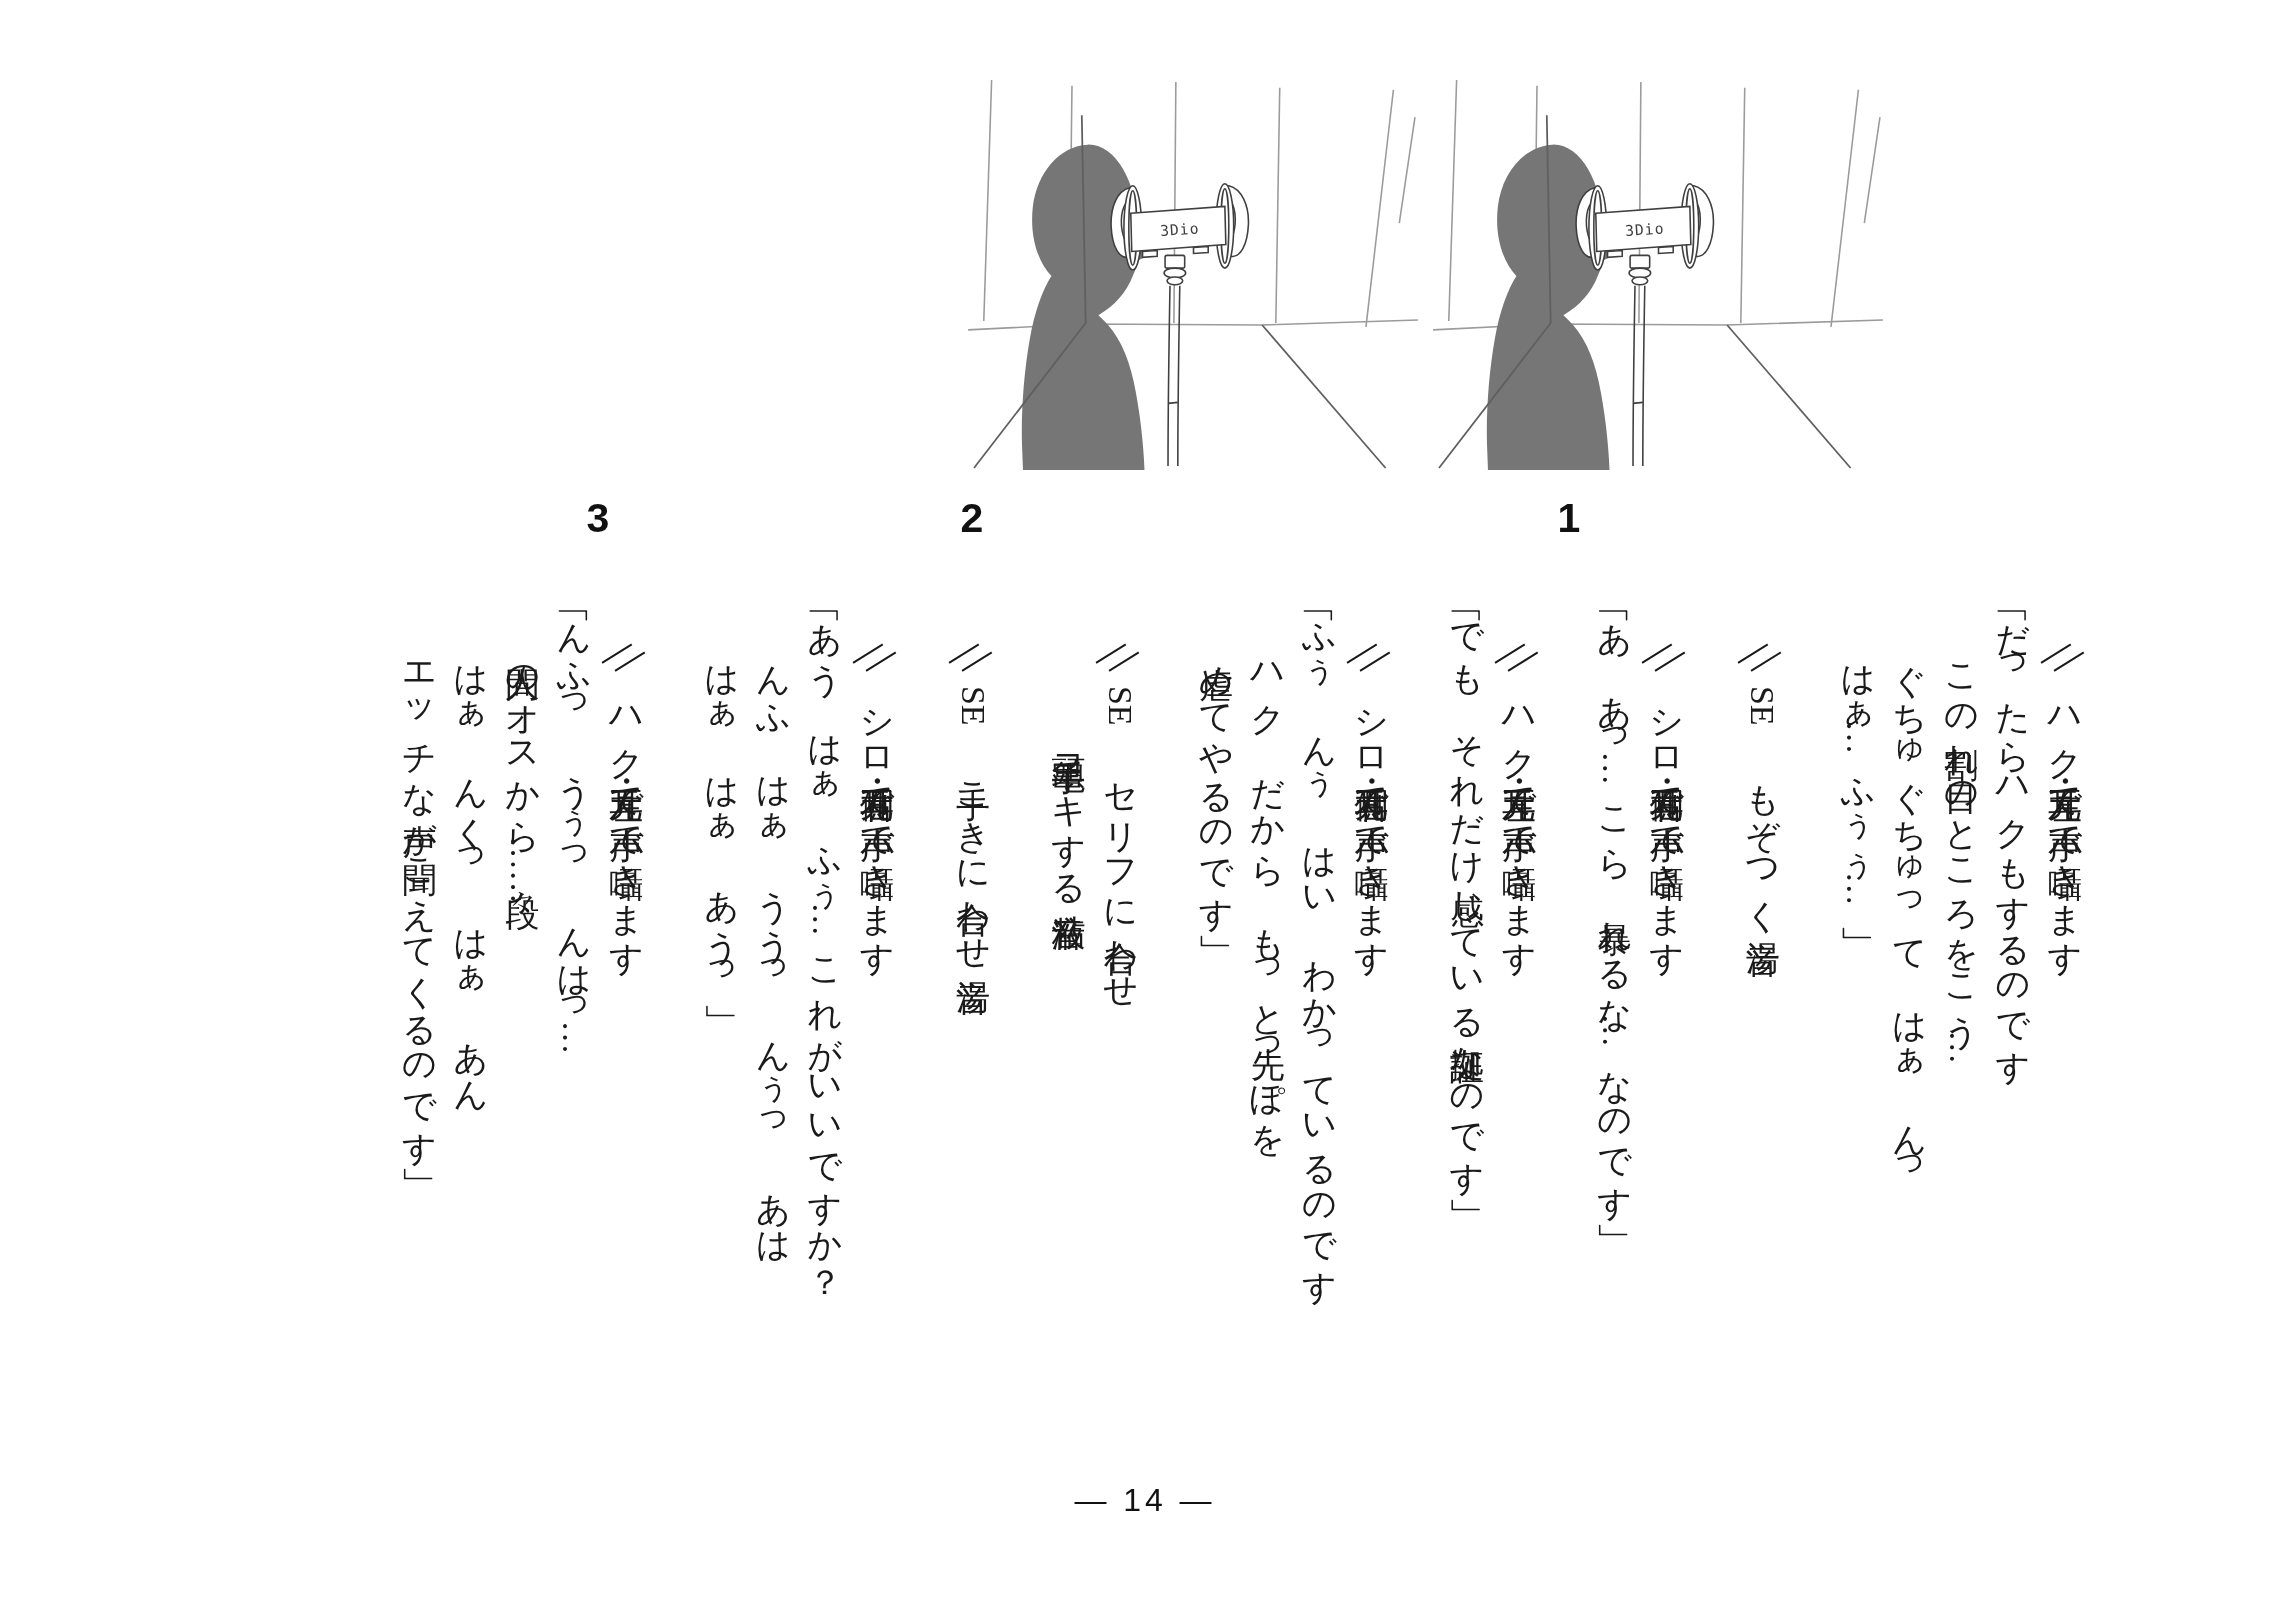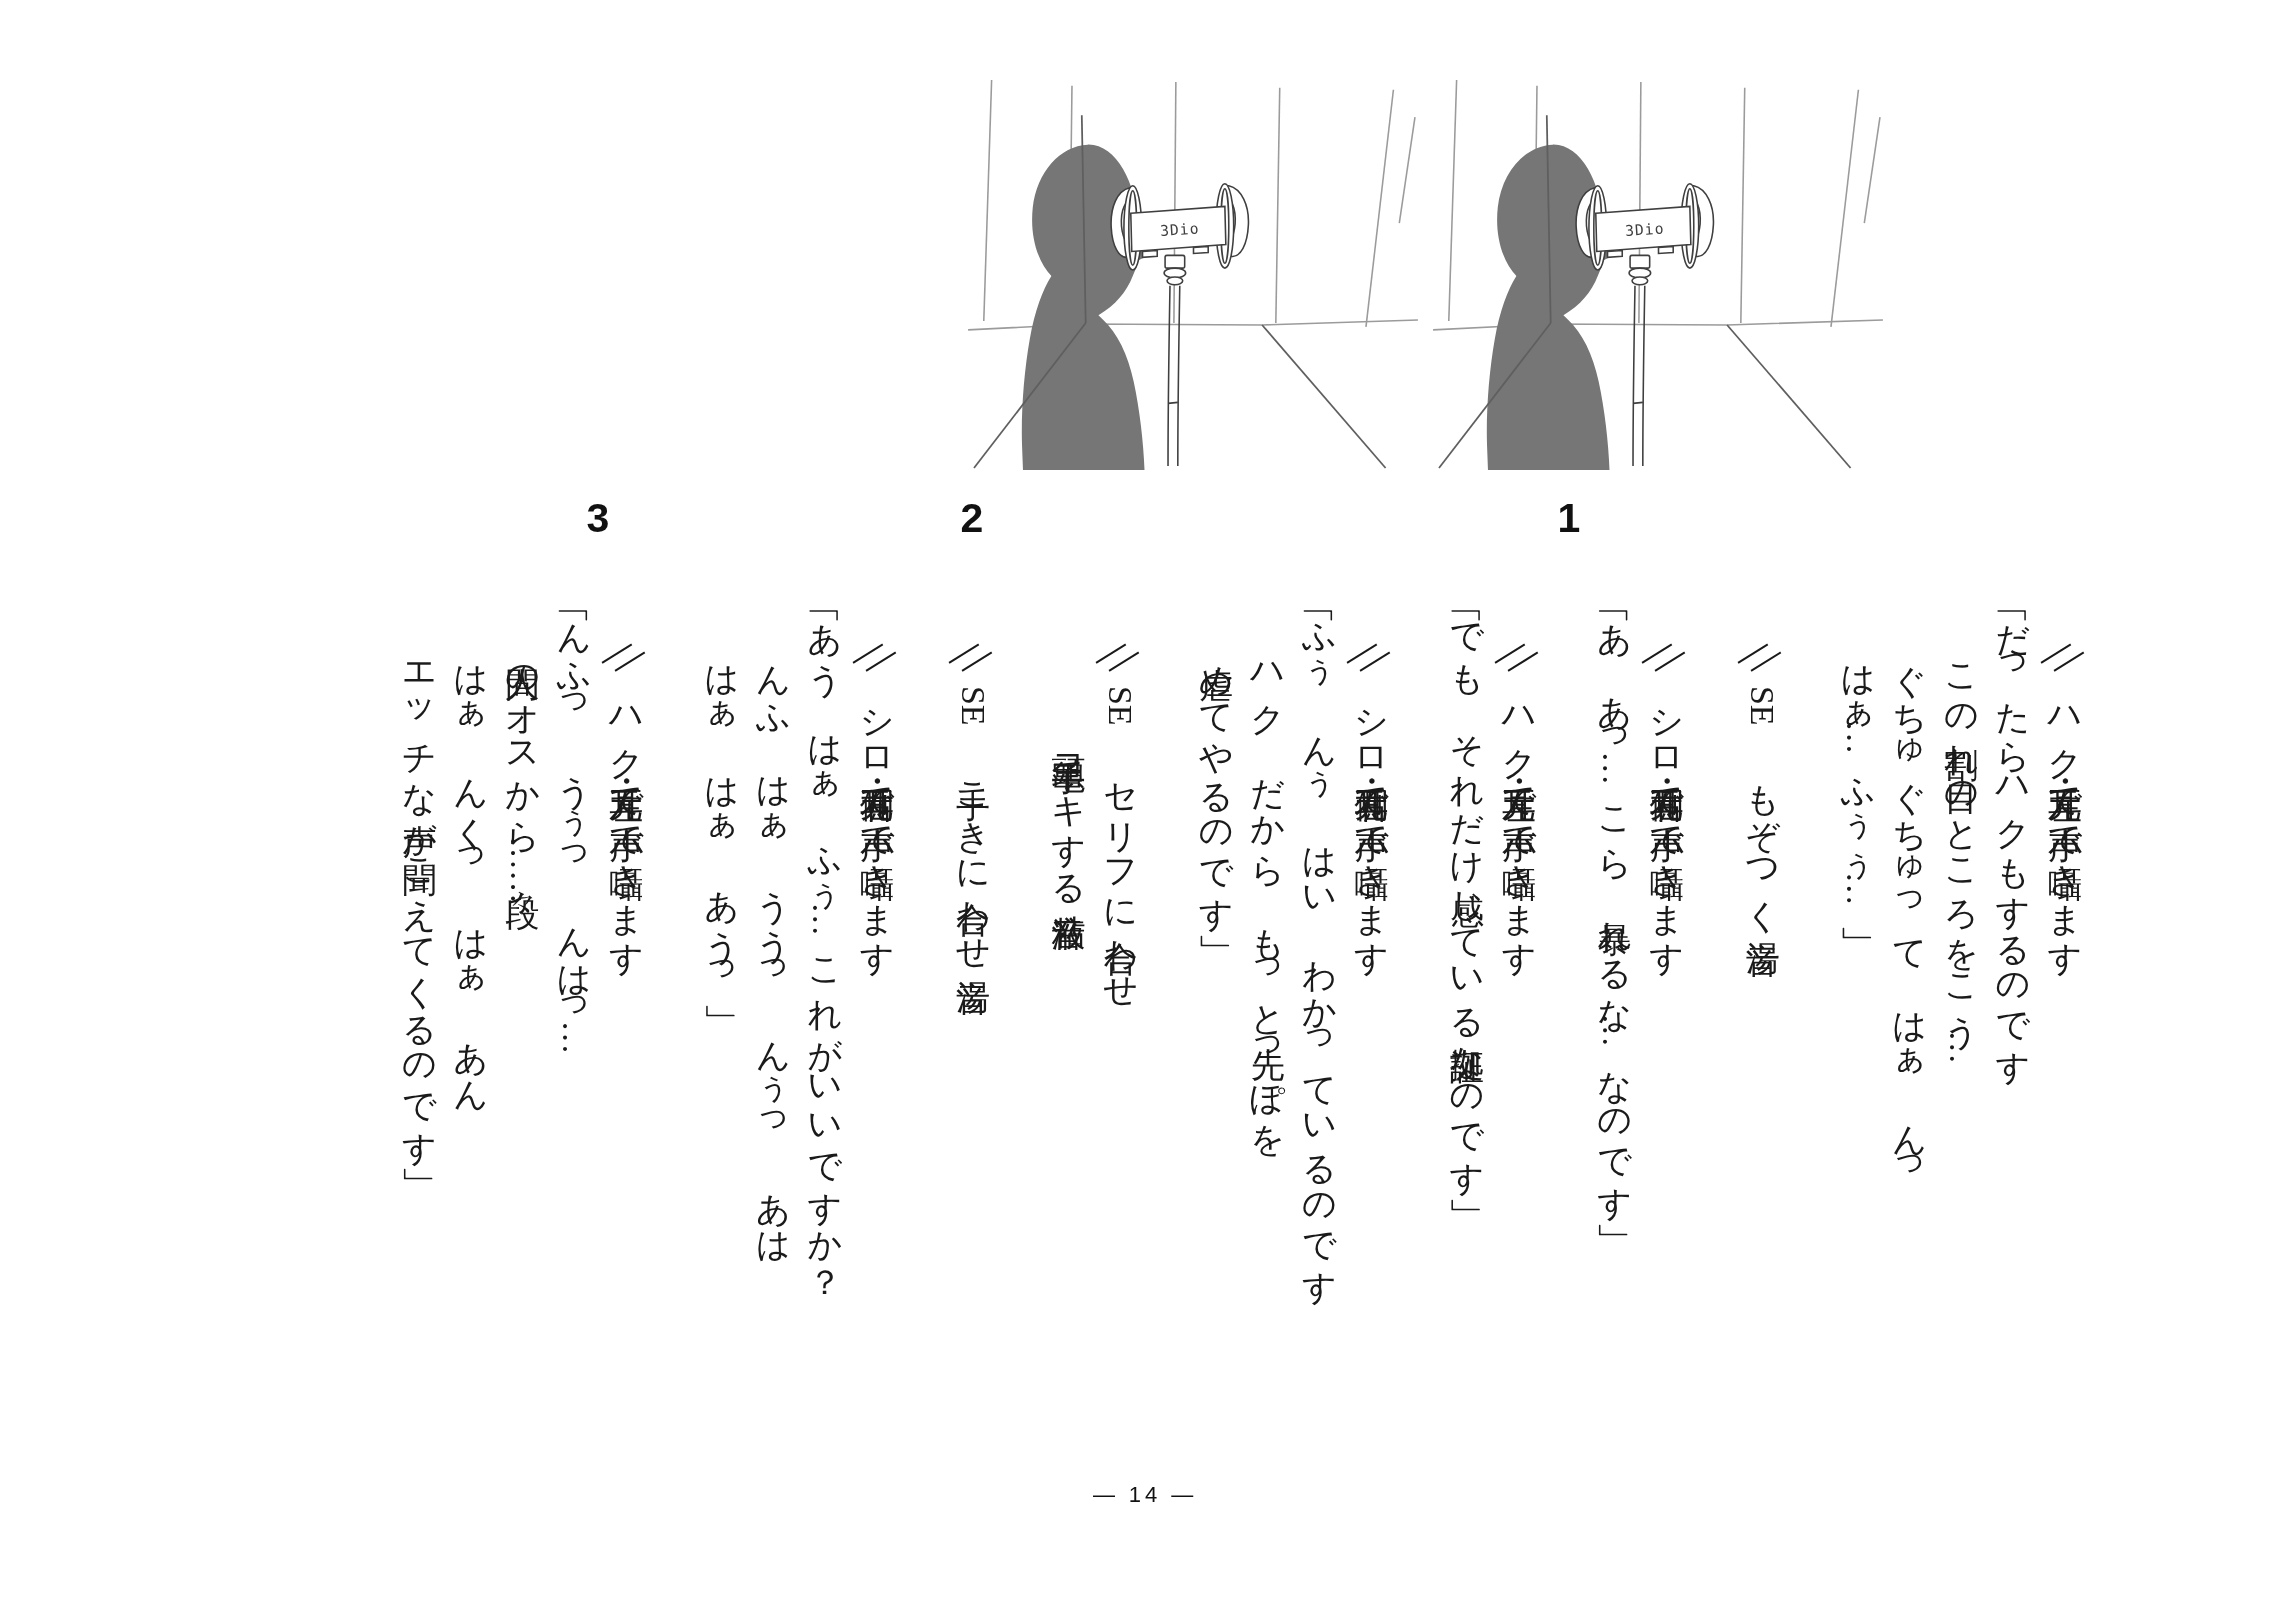--- a/index.html
+++ b/index.html
@@ -72,21 +72,21 @@
     transform:rotate(58deg);
   }
   .kunoji i:first-child{left:7.8px;top:1px;}
   .kunoji i:last-child{left:20.6px;top:8.8px;}
 
   
   .page-number{
     position:absolute;top:1482px;left:1145px;
     transform:translateX(-50%);
     font-family:"Liberation Sans","DejaVu Sans",sans-serif;
-    font-size:22px;letter-spacing:3.9px;color:#111;
+    font-size:32px;letter-spacing:3.9px;color:#111;
     white-space:nowrap;
   }
 </style>
 </head>
 <body>
 
 <div class="page">
 
   <div class="illo illo-left">
     <svg viewBox="0 0 460 400">

